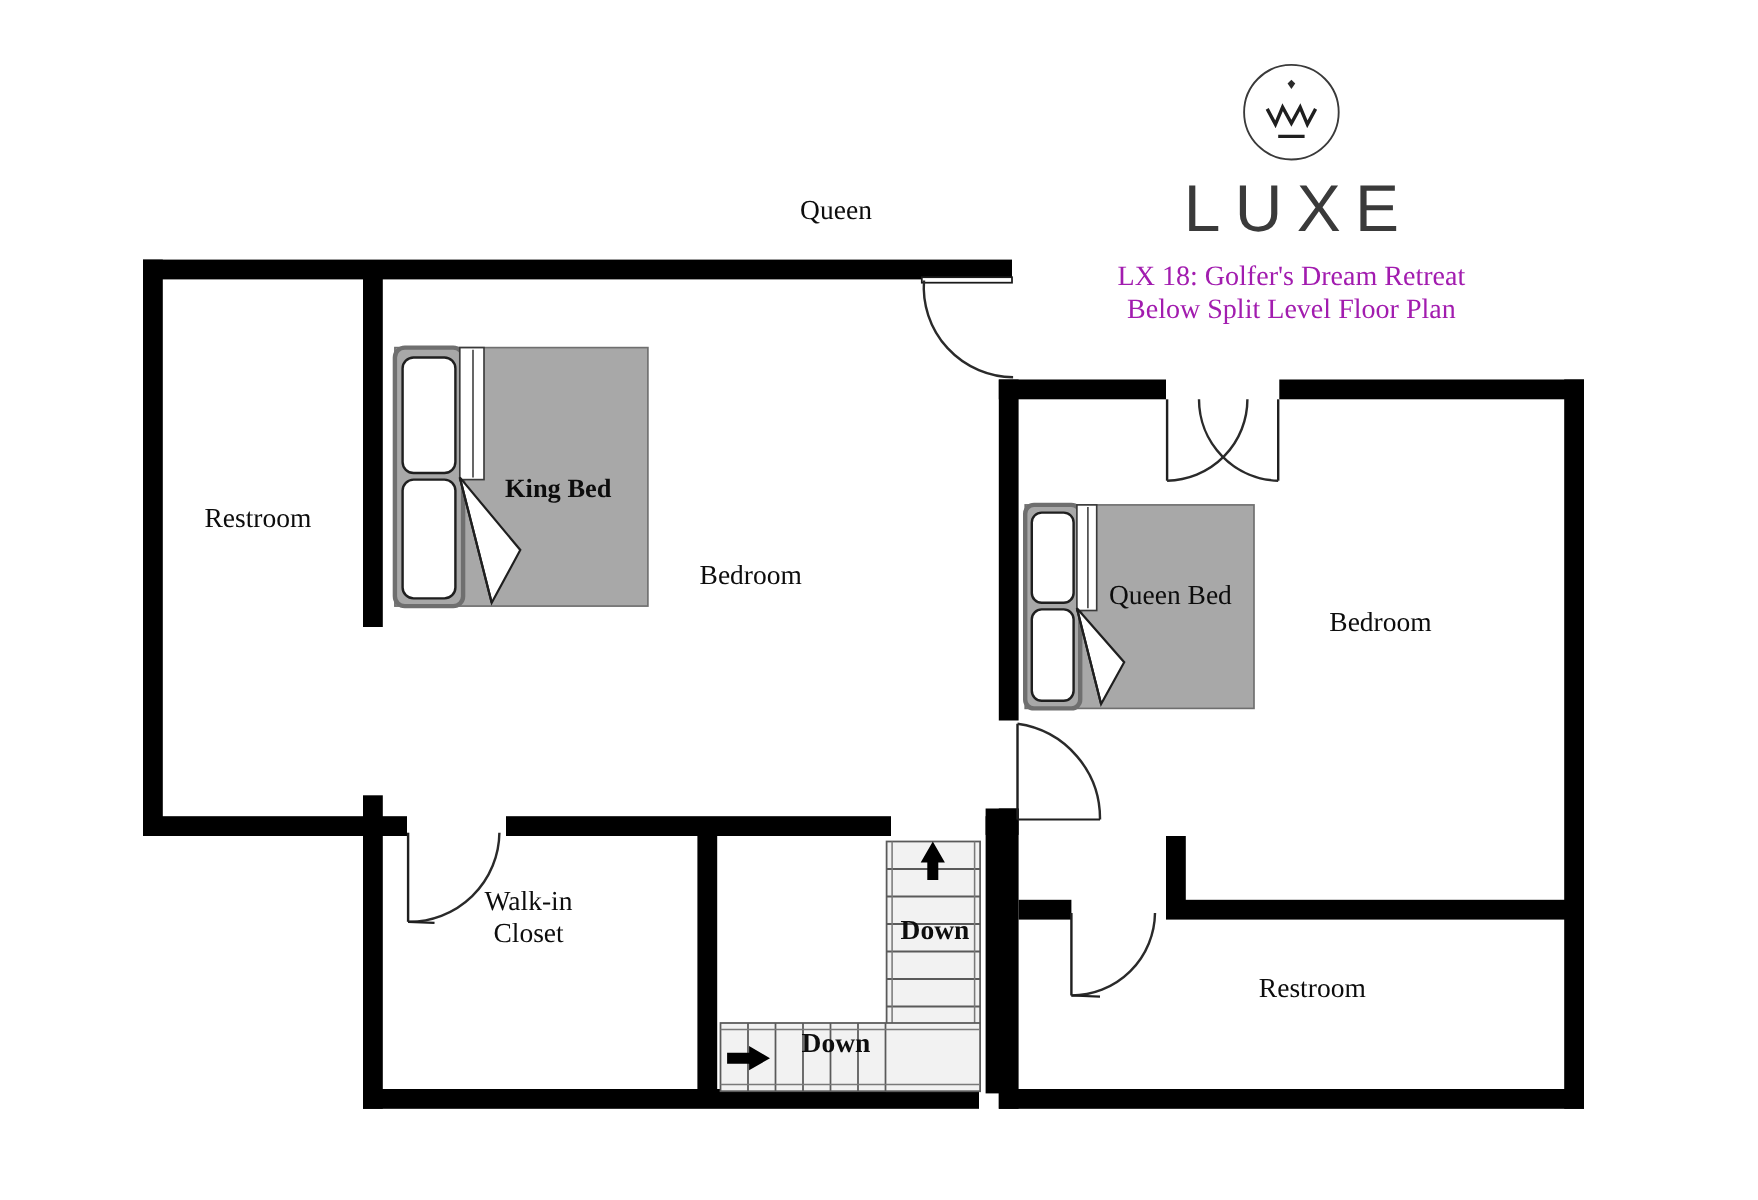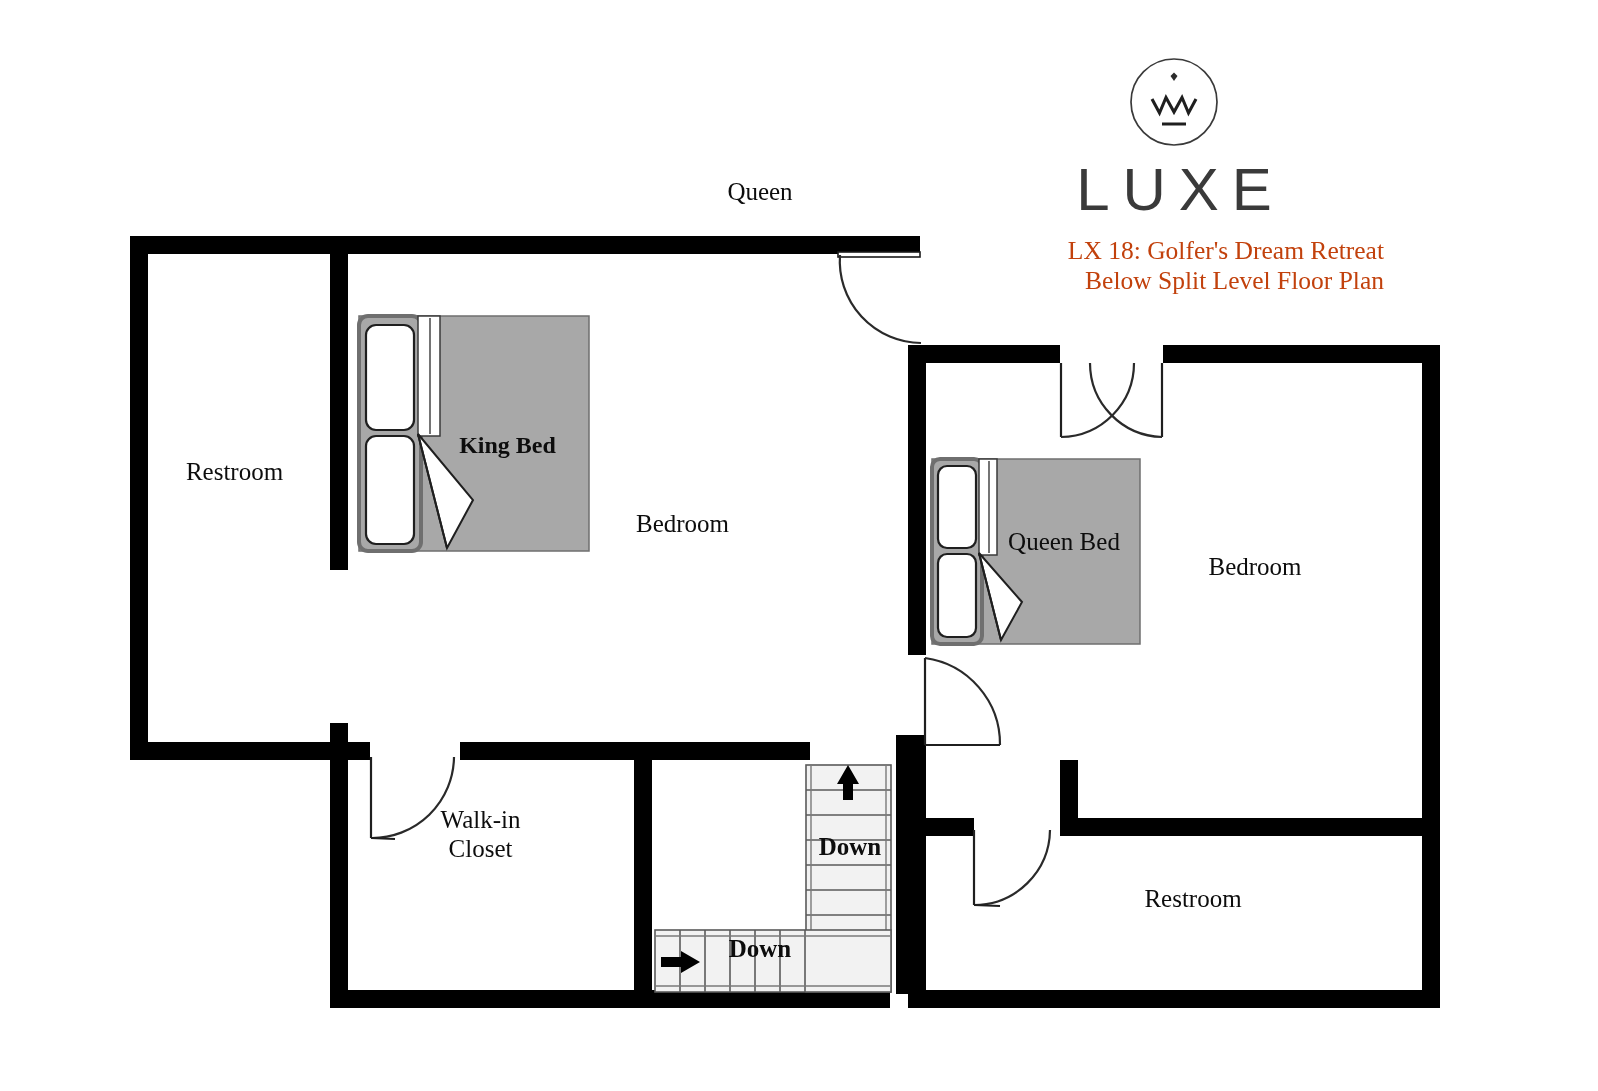--- a/index.html
+++ b/index.html
@@ -56,24 +56,23 @@
     font-family: "Liberation Sans", "DejaVu Sans", sans-serif;
     font-size: 17px;
     letter-spacing: 17px;
     color: #4a4a4a;
     margin-top: 7px;
     padding-left: 17px;
   }
   .plan-title {
     margin-top: 16px;
     font-size: 25.5px;
-    color: #c2410c;
+    color: #a21caf;
     line-height: 1.17;
     font-family: "Liberation Serif", "DejaVu Serif", serif;
-    text-align: right;
   }
   .plan-title div { white-space: nowrap; }
 
   
   .lbl {
     position: absolute;
     color: #0d0d0d;
     text-align: center;
     line-height: 1.14;
     white-space: pre-line;

